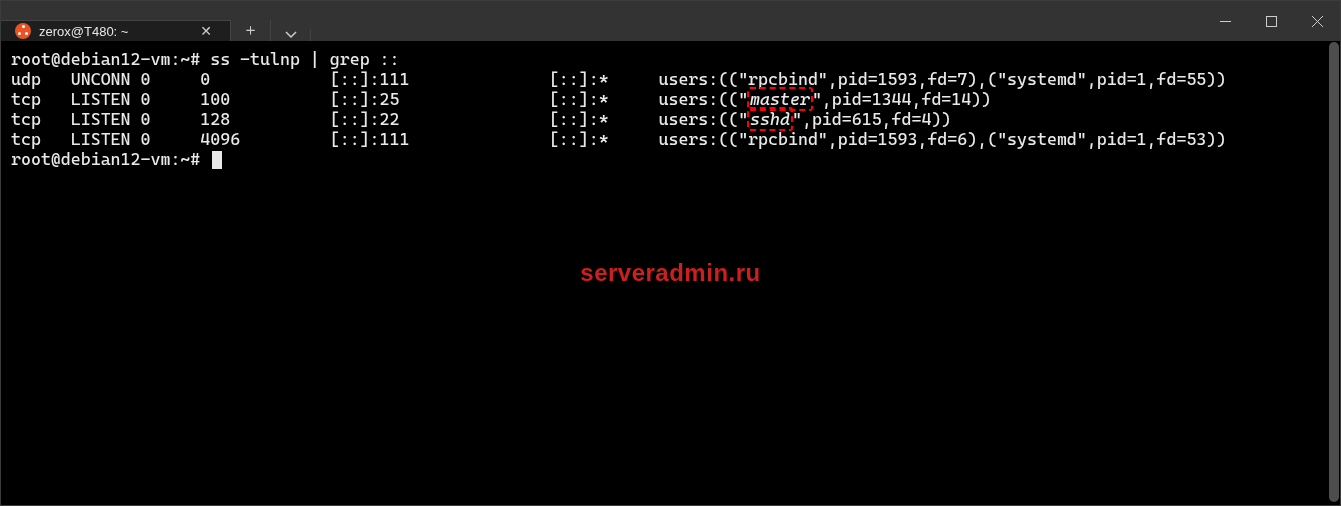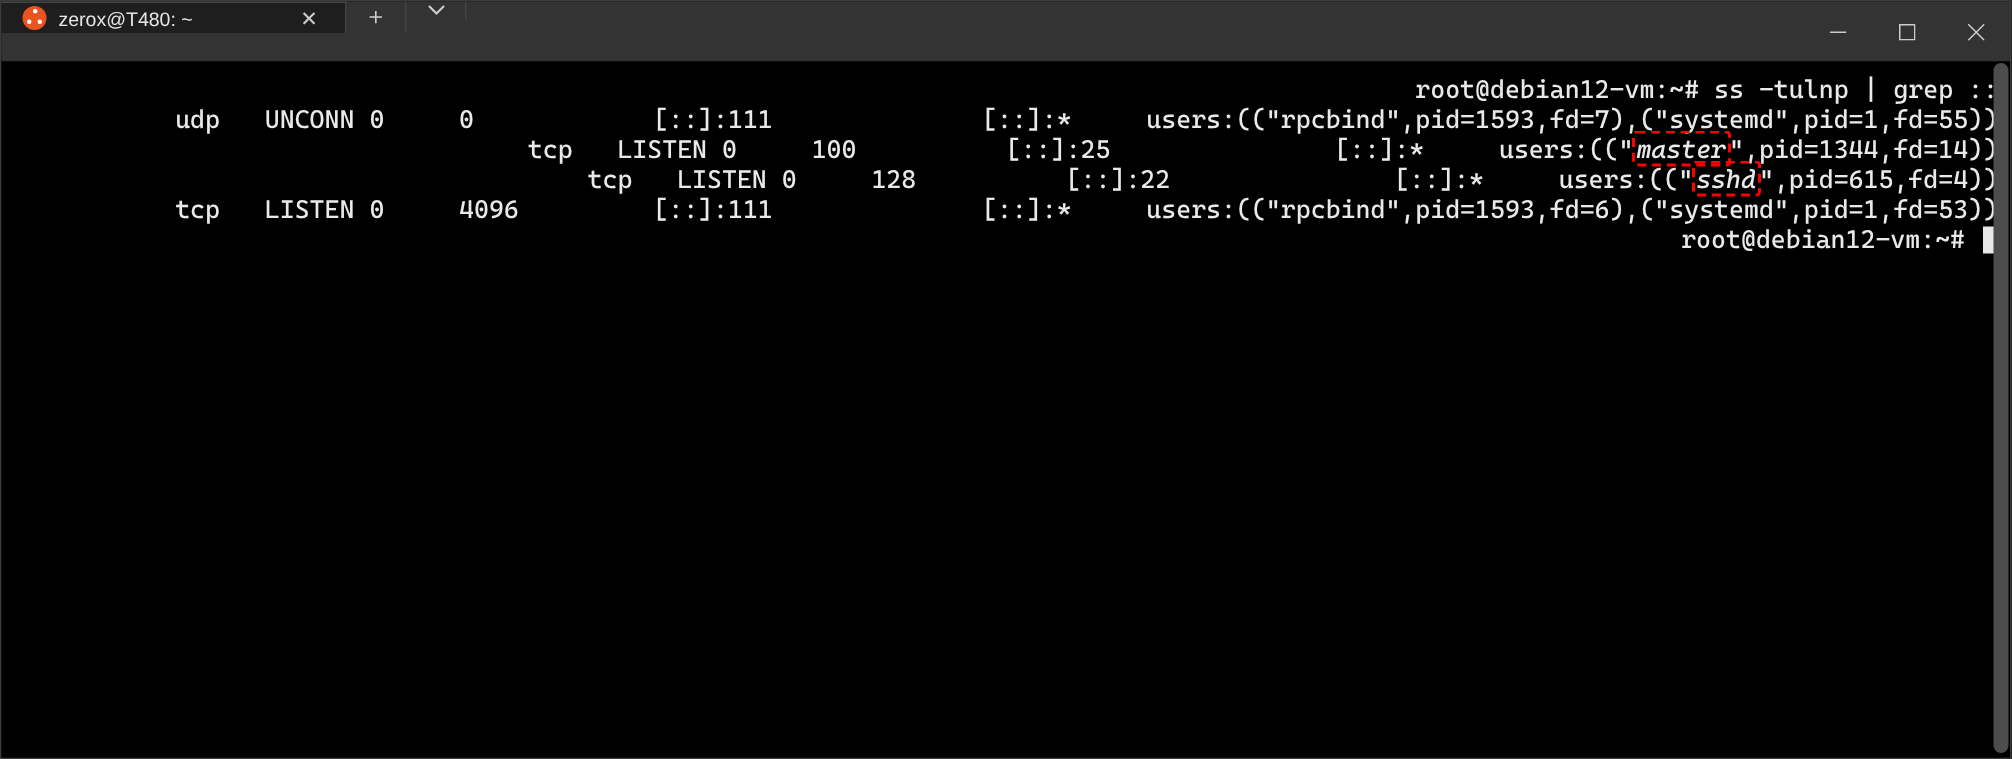--- a/index.html
+++ b/index.html
@@ -16,21 +16,21 @@
       background:#000;
       display:flex;
       flex-direction:column;
       border:1px solid #3c3c3c;
     }
     
     .titlebar {
       height:40px;
       background:#333333;
       display:flex;
-      align-items:flex-start;
+      align-items:flex-end;
       color:#ccc;
       font-size:13px;
       user-select:none;
     }
     .tabs { display:flex; align-items:stretch; }
     .tab {
       display:flex;
       align-items:center;
       gap:8px;
       padding:0 14px;
@@ -83,21 +83,20 @@
       flex:1;
       background:#000;
       color:#e9e9e9;
       font-family:"Cascadia Mono","Consolas","DejaVu Sans Mono","Liberation Mono",monospace;
       font-size:17px;
       line-height:20px;
       padding:8px 8px 8px 10px;
       white-space:pre;
       position:relative;
       letter-spacing:0px;
-      text-align:right;
     }
     .prompt   { color:#e9e9e9; }
     .hlbox {
       border:2px dashed #ff0000;
       border-radius:3px;
       padding:0 1px;
       margin:0 -1px;
       font-style:italic;
     }
     .cur {
@@ -163,18 +162,19 @@
       </div>
       <div class="win-btn close">
         <svg viewBox="0 0 11 11">
             <path d="M0 0 L11 11 M11 0 L0 11" stroke="#ccc"></path>
           </svg>
       </div>
     </div>
   </div>
 
   <div class="term" id="term"><div><span class="prompt">root@debian12-vm:~# </span>ss -tulnp | grep ::</div><div>udp   UNCONN 0     0            [::]:111              [::]:*     users:(("rpcbind",pid=1593,fd=7),("systemd",pid=1,fd=55))</div><div>tcp   LISTEN 0     100          [::]:25               [::]:*     users:(("<span class="hlbox">master</span>",pid=1344,fd=14))</div><div>tcp   LISTEN 0     128          [::]:22               [::]:*     users:(("<span class="hlbox">sshd</span>",pid=615,fd=4))</div><div>tcp   LISTEN 0     4096         [::]:111              [::]:*     users:(("rpcbind",pid=1593,fd=6),("systemd",pid=1,fd=53))</div><div><span class="prompt">root@debian12-vm:~# </span><span class="cur"></span></div>
+    <div class="watermark">serveradmin.ru</div>
   </div>
 
   <div class="scrollbar">
     <div class="thumb" style="height:100%"></div>
   </div>
 </div>
 
 </body></html>

